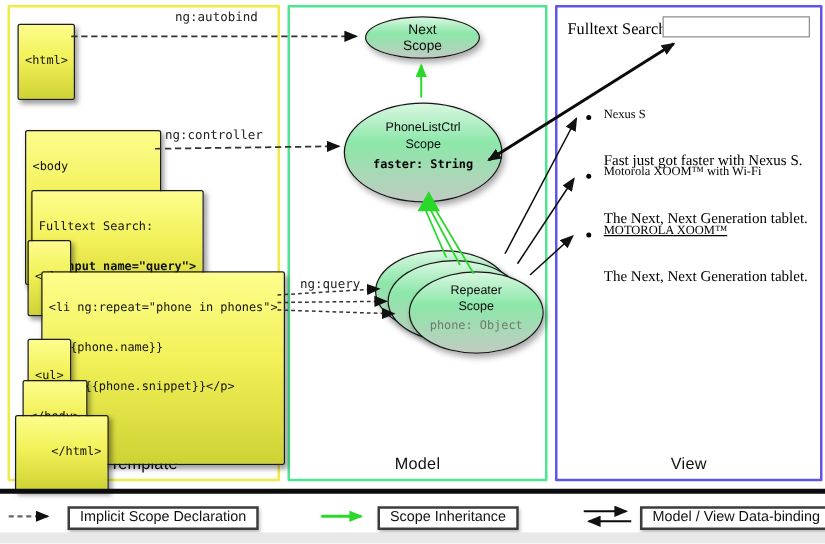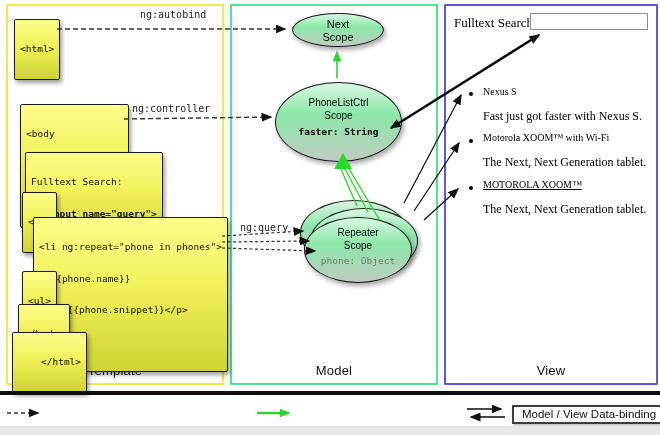--- a/index.html
+++ b/index.html
@@ -33,30 +33,30 @@
          box-sizing:border-box;}
   .scope .t{font-size:10px;line-height:13px;}
   .scope .p{font-family:"DejaVu Sans Mono",monospace;font-size:9.5px;line-height:12px;}
   .scope .p.bold{font-weight:bold;color:#000;}
   .scope .p.dim{color:#6e7a70;}
   .scope-root{left:292px;top:13px;width:92px;height:34px;padding-top:4px;}
   .scope-root .t{font-size:11px;line-height:12.5px;}
   .scope-ctrl{left:275px;top:82px;width:127px;height:80px;padding-top:13px;}
   .scope-rep-back{left:300px;top:200px;width:108px;height:66px;}
   .scope-rep-mid{left:310px;top:208px;width:108px;height:66px;}
-  .scope-rep{left:304px;top:217px;width:108px;height:66px;padding-top:8px;}
+  .scope-rep{left:327px;top:217px;width:108px;height:66px;padding-top:8px;}
 
   
   .serif{font-family:"Liberation Serif",serif;color:#000;}
   .v-search-label{position:absolute;left:454px;top:15px;font-size:13px;}
   .v-search-input{position:absolute;left:530px;top:13px;width:112px;height:15px;
                   border:1px solid #8f8f8f;background:#fff;font-size:11px;padding:0 2px;}
   .v-bullet{position:absolute;width:4px;height:4px;border-radius:50%;background:#000;}
   .v-name{position:absolute;left:483px;font-size:10px;white-space:nowrap;}
-  .v-desc{position:absolute;left:483px;font-size:12px;white-space:nowrap;}
+  .v-desc{position:absolute;left:483px;font-size:12px;white-space:nowrap;margin-top:12px;}
 
   
   .separator{position:absolute;left:0;top:391px;width:660px;height:4px;background:#0d0d0d;}
   .legend-box{position:absolute;top:405px;background:#fff;border:2px solid #3c3c3c;
               box-shadow:1px 2px 3px rgba(0,0,0,.25);font-size:11.5px;color:#111;
               padding:1px 8px 2px;white-space:nowrap;}
   .legend-implicit{left:54px;}
   .legend-inherit{left:302px;}
   .legend-binding{left:512px;}
   .bottom-strip{position:absolute;left:0;top:426px;width:660px;height:9px;background:#e8e8e8;}
@@ -150,20 +150,22 @@
 
   <div class="v-bullet" style="left:469px;top:139px;"></div>
   <div class="serif v-name" style="top:132px;">Motorola XOOM™  with Wi-Fi</div>
   <div class="serif v-desc" style="top:155px;">The Next, Next Generation tablet.</div>
 
   <div class="v-bullet" style="left:469px;top:186px;"></div>
   <div class="serif v-name" style="top:179px;text-decoration:underline;">MOTOROLA XOOM™</div>
   <div class="serif v-desc" style="top:202px;">The Next, Next Generation tablet.</div>
 
   <div class="separator"></div>
+  <div class="legend-box legend-implicit">Implicit Scope Declaration</div>
+  <div class="legend-box legend-inherit">Scope Inheritance</div>
   <div class="legend-box legend-binding">Model / View Data-binding</div>
   <div class="bottom-strip"></div>
 
   <svg class="overlay" viewBox="0 0 660 435" xmlns="http://www.w3.org/2000/svg">
     <defs>
       <marker id="ah-black" markerWidth="11" markerHeight="9" refX="9.5" refY="4.5" orient="auto" markerUnits="userSpaceOnUse">
         <path d="M0,0 L11,4.5 L0,9 z" fill="#111"></path>
       </marker>
       <marker id="ah-black-rev" markerWidth="11" markerHeight="9" refX="9.5" refY="4.5" orient="auto-start-reverse" markerUnits="userSpaceOnUse">
         <path d="M0,0 L11,4.5 L0,9 z" fill="#111"></path>

